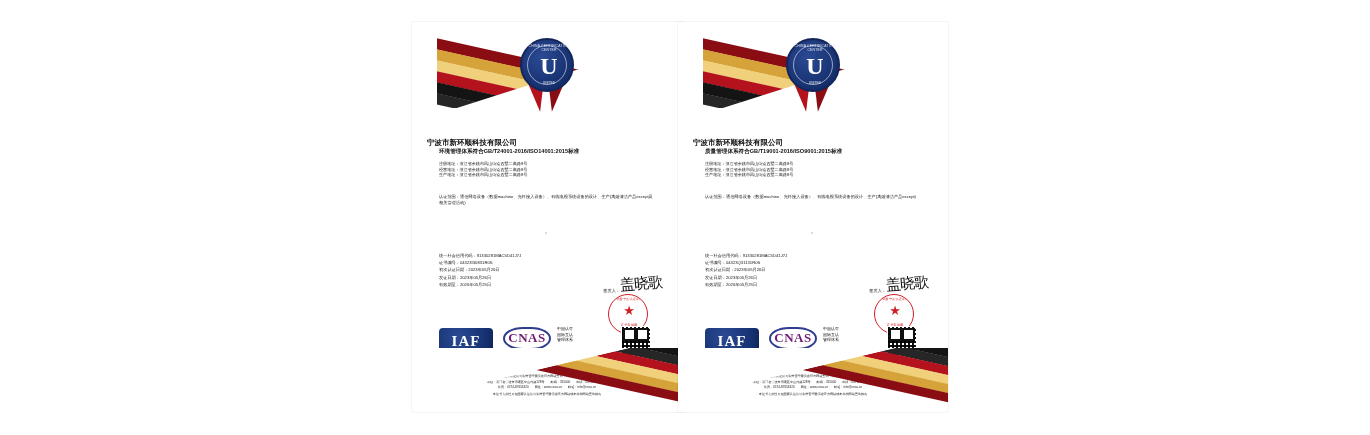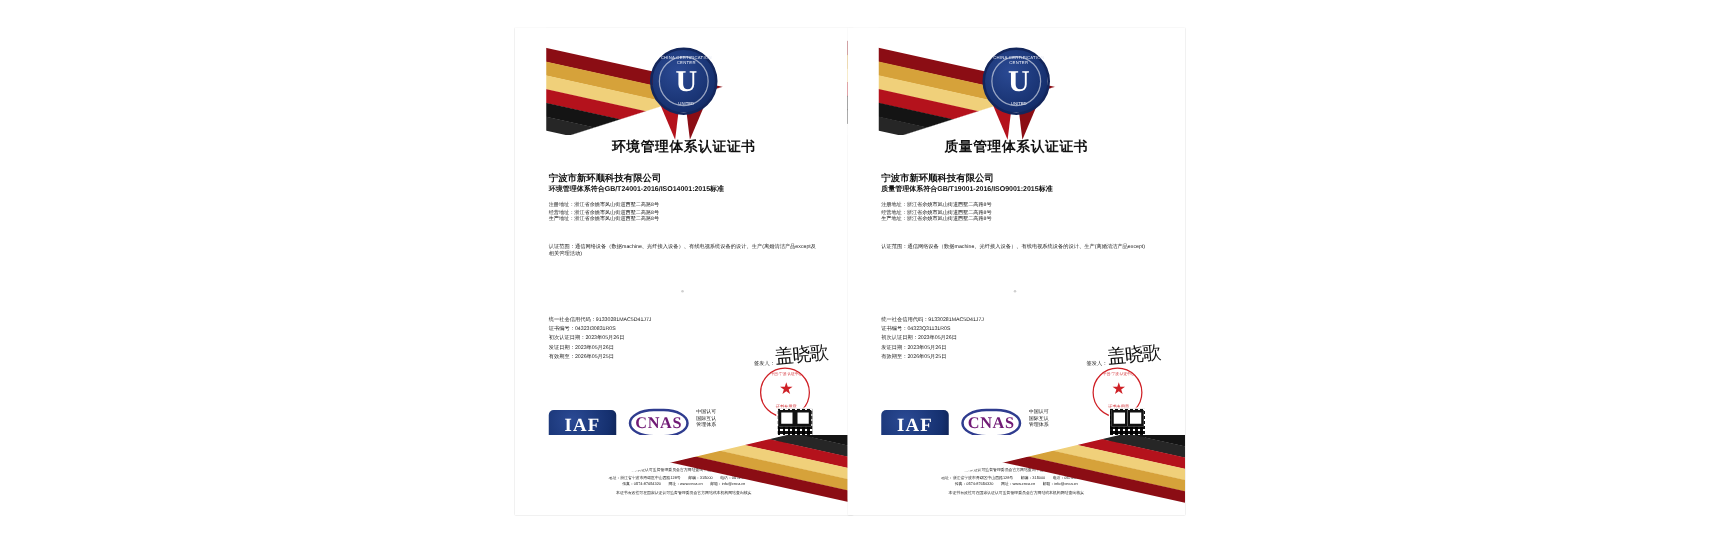--- a/index.html
+++ b/index.html
@@ -166,21 +166,21 @@
     left: 0; top: 88px;
     width: 270px;
     text-align: center;
     font-size: 11px;
     font-weight: bold;
     color: #111111;
     letter-spacing: 0.5px;
   }
   .org {
     position: absolute;
-    left: 27px; top: 116px;
+    left: 15px; top: 116px;
     font-size: 7.5px;
     font-weight: bold;
     color: #111111;
   }
   .standard {
     position: absolute;
     left: 27px; top: 126px;
     font-size: 5.6px;
     font-weight: bold;
     color: #111111;
@@ -401,21 +401,20 @@
     <div class="seal">
       <div class="tail l"></div>
       <div class="tail r"></div>
       <div class="disc">
         <div class="microtext">CHINA CERTIFICATION CENTER</div>
         <div class="u">U</div>
         <div class="microtext2">UNITED</div>
       </div>
     </div>
 
-    <div class="title">环境管理体系认证证书</div>
     <div class="org">宁波市新环顺科技有限公司</div>
     <div class="standard">环境管理体系符合GB/T24001-2016/ISO14001:2015标准</div>
 
     <div class="addr">
       <div>注册地址：浙江省余姚市凤山街道西墅二高路8号</div>
       <div>经营地址：浙江省余姚市凤山街道西墅二高路8号</div>
       <div>生产地址：浙江省余姚市凤山街道西墅二高路8号</div>
     </div>
 
     <div class="scope">认证范围：通信网络设备（数据machine、光纤接入设备）、有线电视系统设备的设计、生产(离婚清洁产品except及相关管理活动)</div>
@@ -501,21 +500,20 @@
     <div class="seal">
       <div class="tail l"></div>
       <div class="tail r"></div>
       <div class="disc">
         <div class="microtext">CHINA CERTIFICATION CENTER</div>
         <div class="u">U</div>
         <div class="microtext2">UNITED</div>
       </div>
     </div>
 
-    <div class="title">质量管理体系认证证书</div>
     <div class="org">宁波市新环顺科技有限公司</div>
     <div class="standard">质量管理体系符合GB/T19001-2016/ISO9001:2015标准</div>
 
     <div class="addr">
       <div>注册地址：浙江省余姚市凤山街道西墅二高路8号</div>
       <div>经营地址：浙江省余姚市凤山街道西墅二高路8号</div>
       <div>生产地址：浙江省余姚市凤山街道西墅二高路8号</div>
     </div>
 
     <div class="scope">认证范围：通信网络设备（数据machine、光纤接入设备）、有线电视系统设备的设计、生产(离婚清洁产品except)</div>

